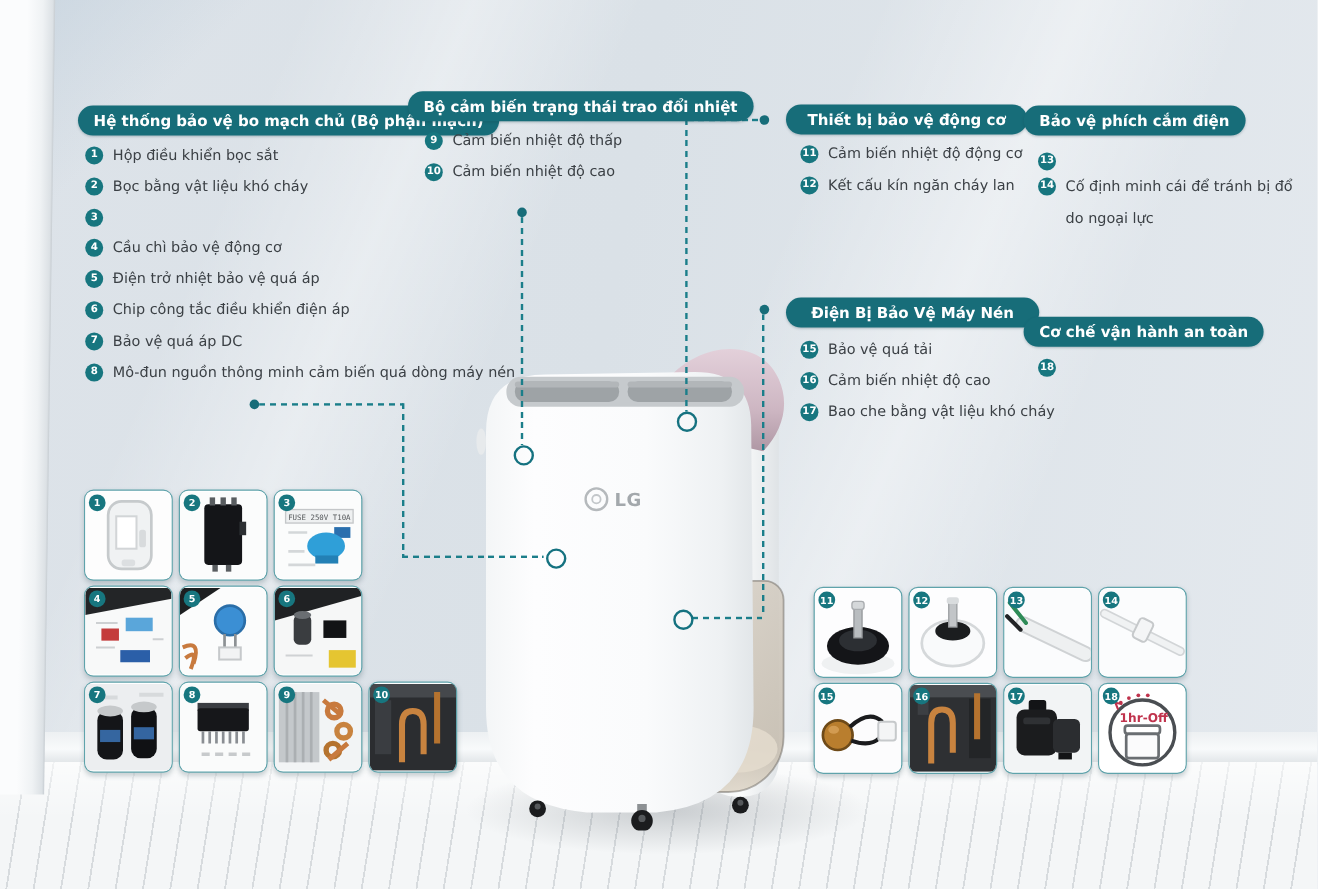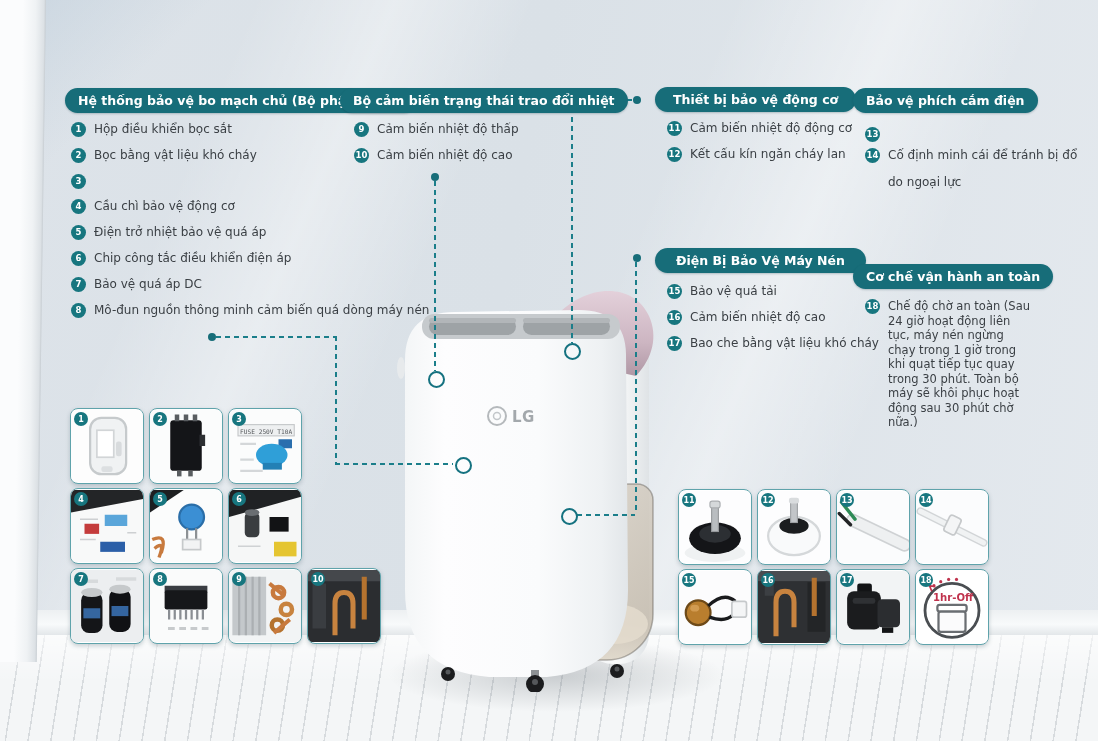--- a/index.html
+++ b/index.html
@@ -185,21 +185,21 @@
           <span class="badge">7</span>
           <span>Bảo vệ quá áp DC</span>
         </li>
       <li>
           <span class="badge">8</span>
           <span>Mô-đun nguồn thông minh cảm biến quá dòng máy nén</span>
         </li>
     </ul>
   </div>
 
-  <div class="callout" style="left:340px;top:88px">
+  <div class="callout" style="left:340px;top:76px">
     <div class="pill">Bộ cảm biến trạng thái trao đổi nhiệt</div>
     <ul class="items" style="margin-left:14px">
       <li>
           <span class="badge">9</span>
           <span>Cảm biến nhiệt độ thấp</span>
         </li>
       <li>
           <span class="badge">10</span>
           <span>Cảm biến nhiệt độ cao</span>
         </li>
@@ -249,21 +249,20 @@
           <span>Bao che bằng vật liệu khó cháy</span>
         </li>
     </ul>
   </div>
 
   <div class="callout wrap6" style="left:853px;top:264px">
     <div class="pill">Cơ chế vận hành an toàn</div>
     <ul class="items" style="margin-left:12px;margin-top:10px">
       <li>
           <span class="badge">18</span>
-          <span>Chế độ chờ an toàn (Sau 24 giờ hoạt động liên tục, máy nén ngừng chạy trong 1 giờ trong khi quạt tiếp tục quay trong 30 phút. Toàn bộ máy sẽ khôi phục hoạt động sau 30 phút chờ nữa.)</span>
         </li>
     </ul>
   </div>
 
   <div class="grid" style="left:70px;top:408px">
     <div class="trow">
       <div class="thumb">
         <span class="tbadge">1</span>
         <svg class="art" viewBox="0 0 64 64">
           <rect x="0" y="0" width="64" height="64" fill="#fdfdfd"></rect>

